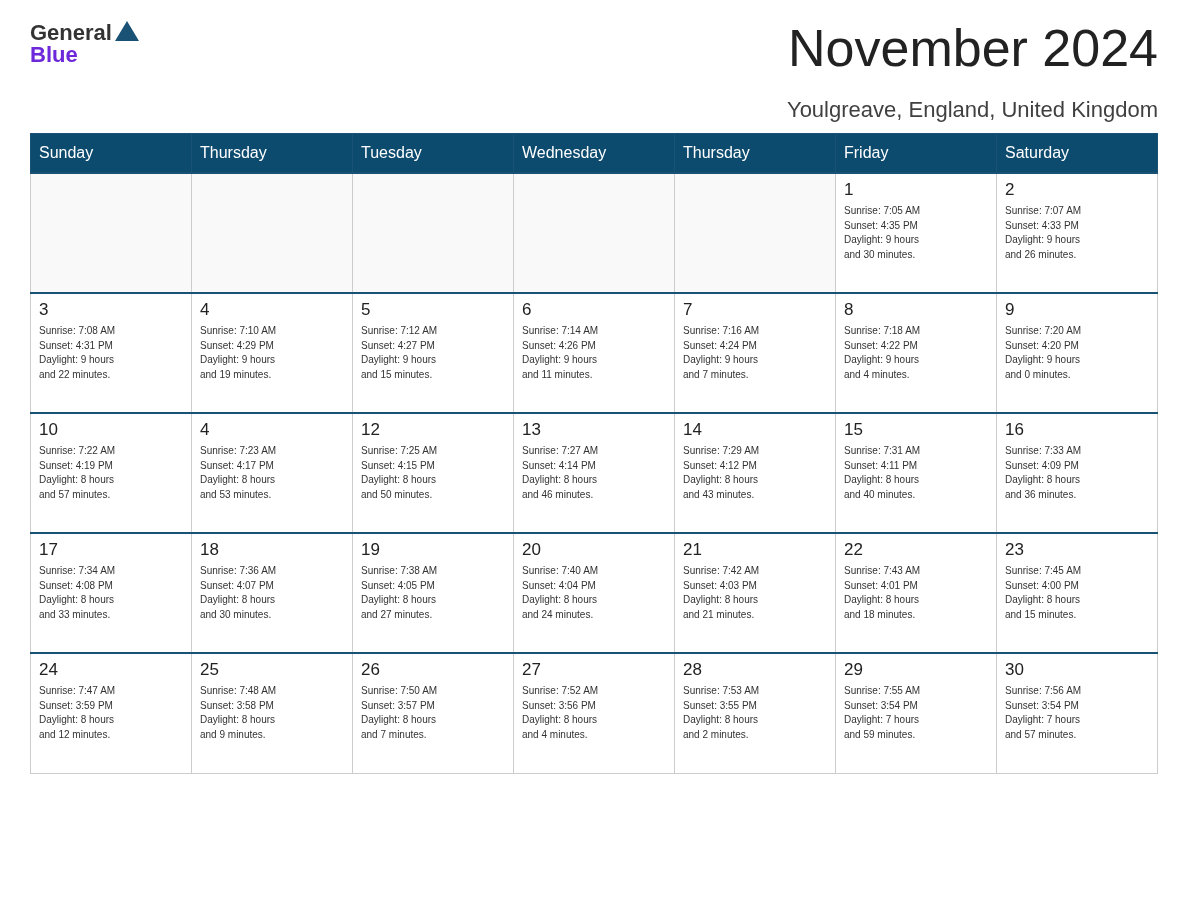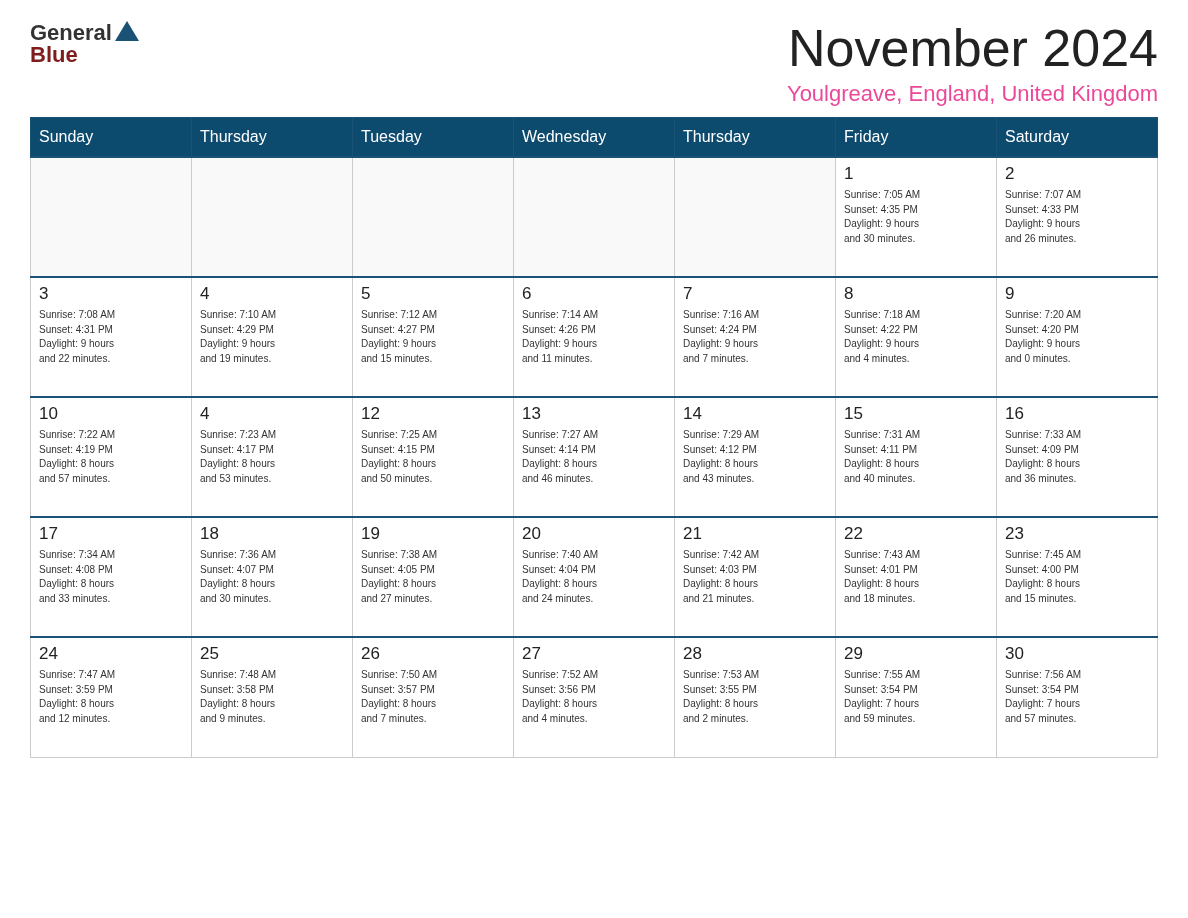--- a/index.html
+++ b/index.html
@@ -35,37 +35,37 @@
       height: 0;
       border-left: 12px solid transparent;
       border-right: 12px solid transparent;
       border-bottom: 20px solid #1a5276;
       margin-left: 3px;
       margin-top: -5px;
     }
     .logo-text-blue {
       font-size: 22px;
       font-weight: bold;
-      color: #7f1d1d;
+      color: #6d28d9;
       margin-top: -4px;
     }
     .title-section {
       text-align: right;
     }
     .month-title {
       font-size: 52px;
       font-weight: normal;
       color: #222;
       line-height: 1.1;
       margin-left: 24px;
     }
     .location-title {
       font-size: 22px;
-      color: #ec4899;
-      margin-top: 4px;
+      color: #404040;
+      margin-top: 20px;
     }
     .calendar {
       width: 100%;
       border-collapse: collapse;
       margin-top: 10px;
     }
     .calendar th {
       background: #0c4a6e;
       color: #fff;
       padding: 10px 8px;

